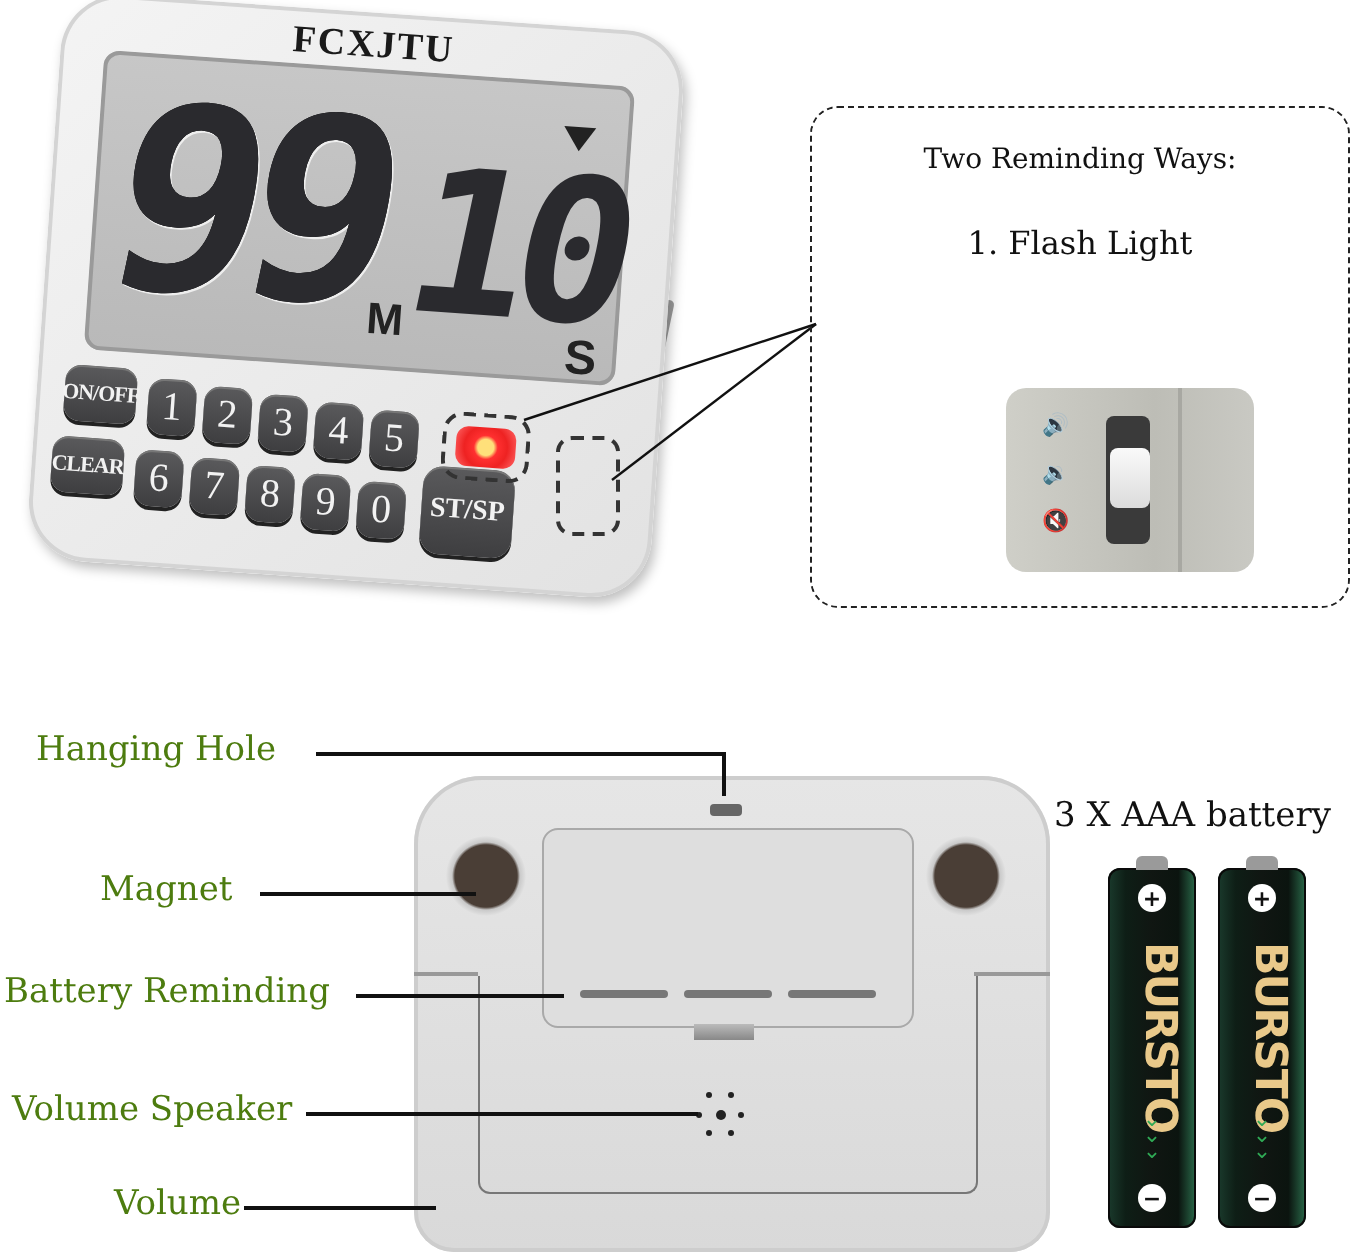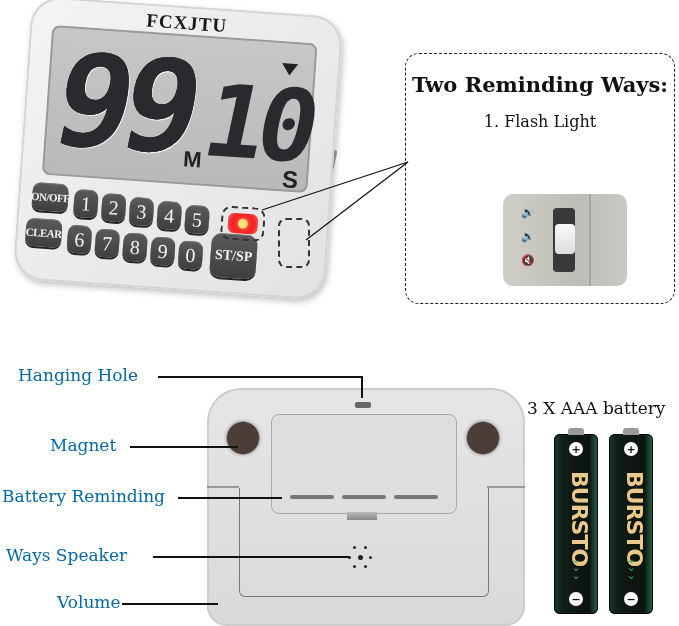--- a/index.html
+++ b/index.html
@@ -31,21 +31,21 @@
   .spk{font-family:"DejaVu Sans",sans-serif;font-size:11px;color:#222;left:18px;}
   
   .back{left:207px;top:388px;width:318px;height:238px;background:linear-gradient(180deg,#e6e6e6,#d9d9d9);border-radius:34px 34px 20px 20px;box-shadow:inset 0 0 0 2px #cdcdcd;}
   .magnet{width:40px;height:40px;border-radius:50%;background:radial-gradient(circle,#4a3e36 55%,#c9c9c9 60%,#ececec 75%);}
   .battery-door{left:64px;top:26px;width:184px;height:98px;border:1.5px solid #a9a9a9;border-radius:8px;background:#dedede;}
   .door-slot{height:4px;background:#777;border-radius:2px;top:80px;}
   .hole{left:148px;top:14px;width:16px;height:6px;background:#666;border-radius:2px;}
   .stand-outline{left:32px;top:100px;width:248px;height:108px;border-left:1.5px solid #777;border-bottom:1.5px solid #777;border-right:1.5px solid #777;border-radius:0 0 6px 6px;}
   .speaker-dot{width:3px;height:3px;background:#222;border-radius:50%;}
   .leader{background:#111;height:1.5px;}
-  .label{font-family:"DejaVu Serif",serif;font-size:17px;color:#0369a1;white-space:nowrap;}
+  .label{font-family:"DejaVu Serif",serif;font-size:17px;color:#4d7c0f;white-space:nowrap;}
   
   .battery{width:44px;height:180px;border-radius:6px;background:linear-gradient(90deg,#1a3a2c 0,#0e1e16 20%,#101612 50%,#0b140f 80%,#2a6a4a 100%);box-shadow:inset 0 0 0 1px #0a0a0a;}
   .bat-cap{left:14px;top:-6px;width:16px;height:7px;background:#9a9a9a;border-radius:3px 3px 0 0;}
   .bat-brand{left:6px;top:30px;width:32px;height:110px;writing-mode:vertical-rl;font-family:"DejaVu Sans",sans-serif;font-weight:bold;font-size:22px;color:#e9c98a;letter-spacing:-1px;text-align:center;}
   .bat-plus,.bat-minus{left:15px;width:14px;height:14px;border-radius:50%;background:#fff;color:#111;font-family:"DejaVu Sans",sans-serif;font-size:11px;font-weight:bold;display:flex;align-items:center;justify-content:center;}
   .bat-chev{left:16px;width:12px;height:26px;color:#2faa55;font-family:"DejaVu Sans",sans-serif;font-size:11px;line-height:8px;text-align:center;}
 </style>
 </head>
 <body>
 
@@ -81,21 +81,21 @@
   </div>
 </div>
 <div class="abs switch-callout"></div>
 
 <svg class="abs" style="left:0;top:0;" width="679" height="320">
   <line x1="262" y1="210" x2="408" y2="162" stroke="#111" stroke-width="1.2"></line>
   <line x1="306" y1="240" x2="408" y2="162" stroke="#111" stroke-width="1.2"></line>
 </svg>
 
 <div class="abs info-box">
-  <div class="abs info-line" style="top:18px;font-size:21px;font-weight:bold;">Two Reminding Ways:</div>
+  <div class="abs info-line" style="top:18px;font-size:14px;">Two Reminding Ways:</div>
   <div class="abs info-line" style="top:58px;font-size:16px;">1. Flash Light</div>
   <div class="abs vol-panel">
     <div class="abs spk" style="top:12px;">🔊</div>
     <div class="abs spk" style="top:36px;">🔉</div>
     <div class="abs spk" style="top:60px;">🔇</div>
     <div class="abs slot"></div>
     <div class="abs slider"></div>
     <div class="abs" style="left:86px;top:0;width:2px;height:92px;background:#a8a8a2;"></div>
   </div>
 </div>
@@ -128,21 +128,21 @@
 <div class="abs label" style="left:18px;top:365px;">Hanging Hole</div>
 <div class="abs leader" style="left:158px;top:376px;width:204px;"></div>
 <div class="abs" style="left:361px;top:376px;width:1.5px;height:22px;background:#111;"></div>
 
 <div class="abs label" style="left:50px;top:435px;text-align:right;">Magnet</div>
 <div class="abs leader" style="left:130px;top:446px;width:108px;"></div>
 
 <div class="abs label" style="left:2px;top:486px;">Battery Reminding</div>
 <div class="abs leader" style="left:178px;top:497px;width:104px;"></div>
 
-<div class="abs label" style="left:6px;top:545px;">Ways Speaker</div>
+<div class="abs label" style="left:6px;top:545px;">Volume Speaker</div>
 <div class="abs leader" style="left:153px;top:556px;width:196px;"></div>
 
 <div class="abs label" style="left:57px;top:592px;">Volume</div>
 <div class="abs leader" style="left:122px;top:603px;width:96px;"></div>
 
 <div class="abs" style="left:527px;top:398px;font-family:'DejaVu Serif',serif;font-size:17px;white-space:nowrap;">3 X AAA battery</div>
 
 <div class="abs battery" style="left:554px;top:434px;">
   <div class="abs bat-cap"></div>
   <div class="abs bat-plus" style="top:8px;">+</div>

